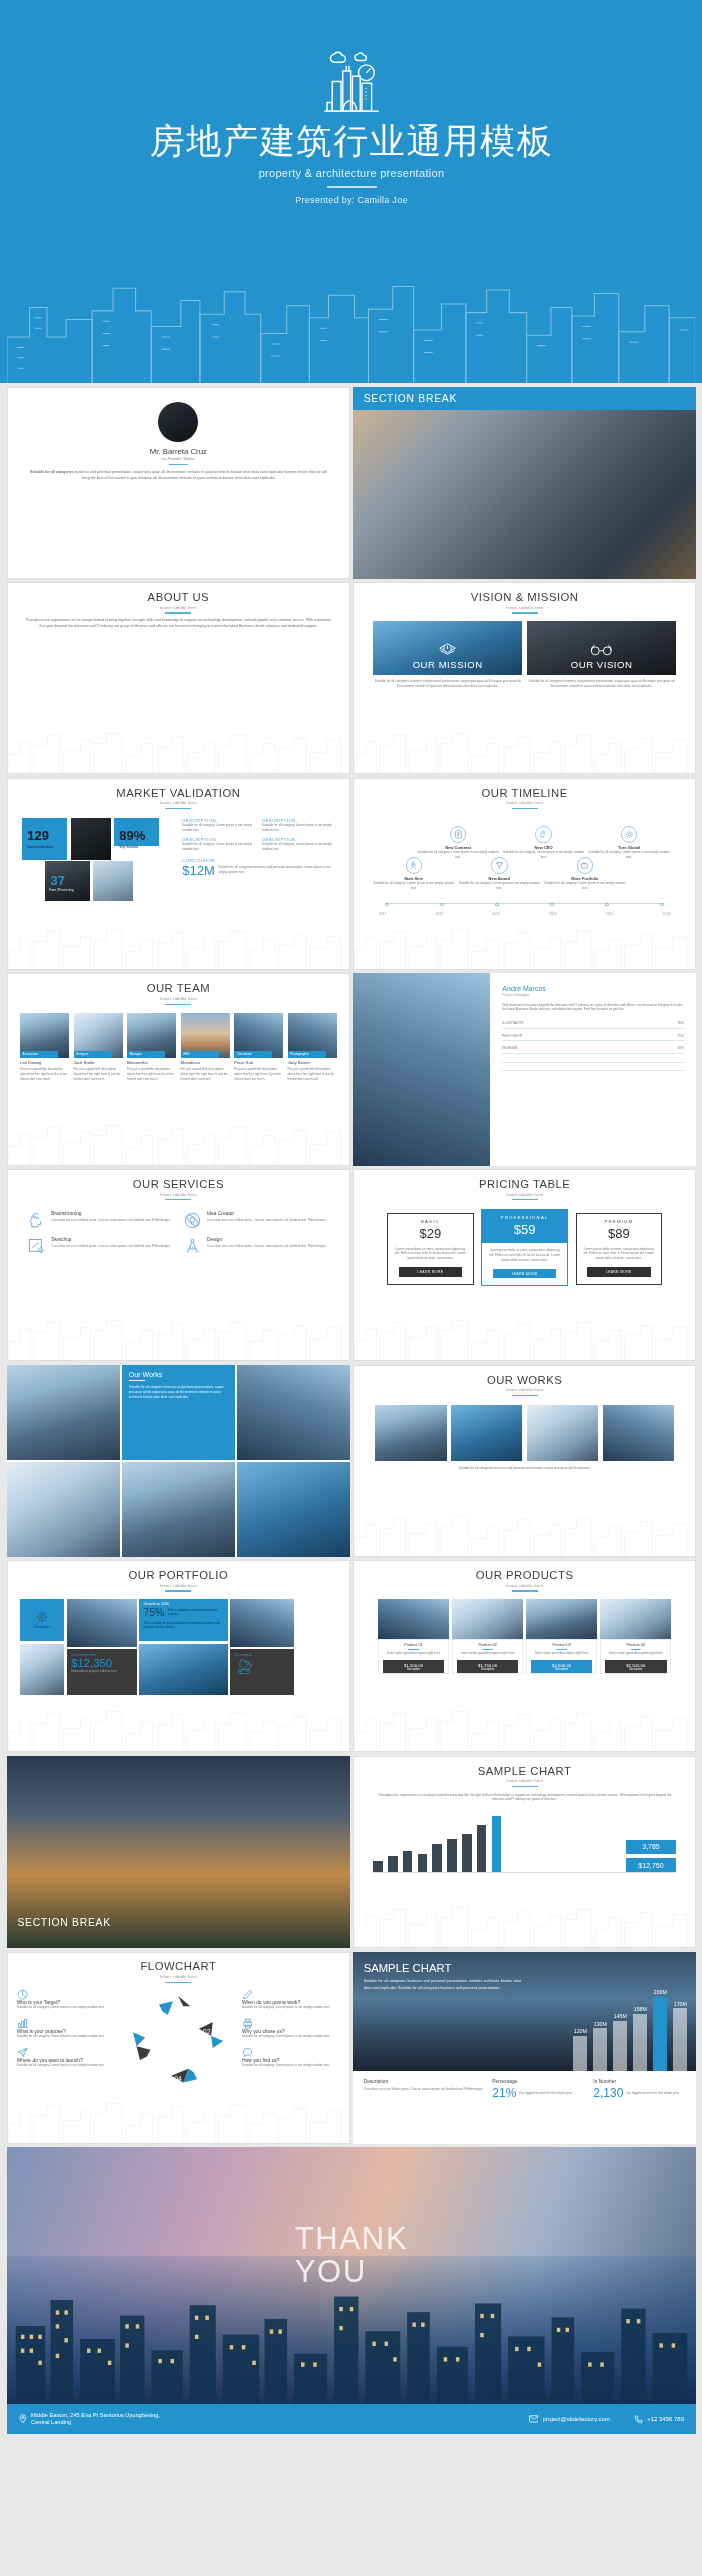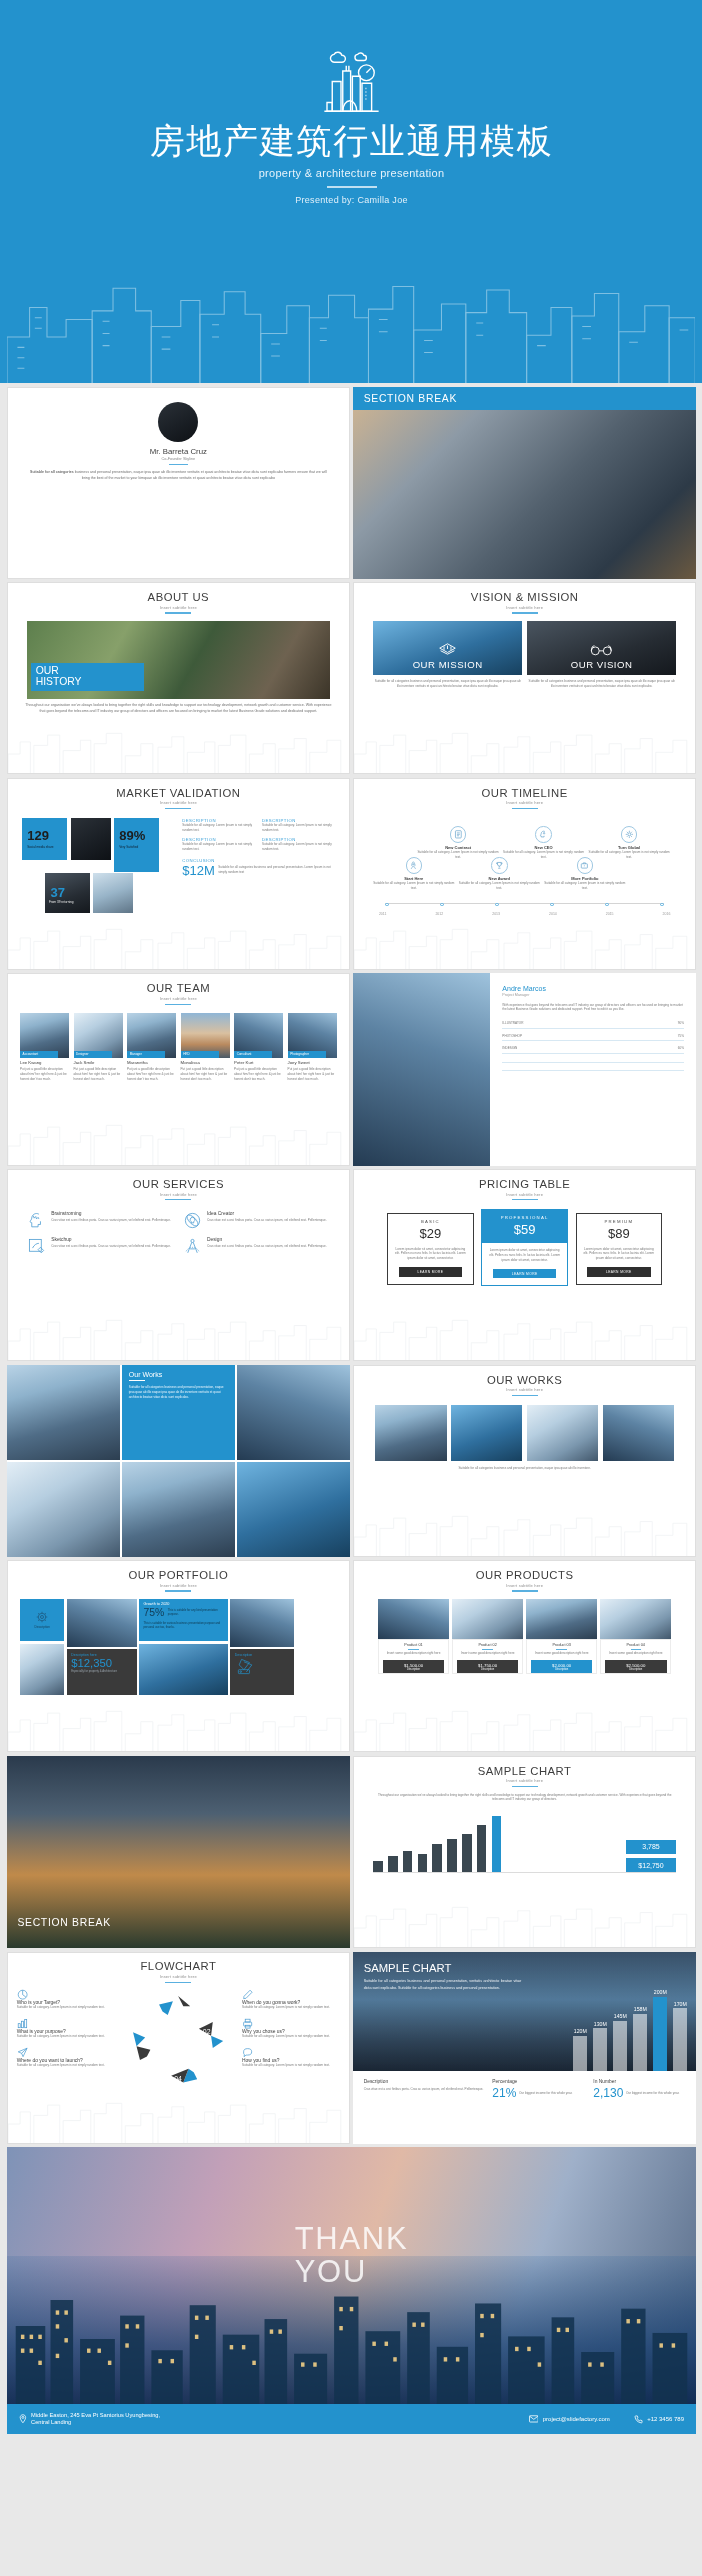--- a/index.html
+++ b/index.html
@@ -231,27 +231,20 @@
 
     <div class="slide full">
       <div class="brk-band">SECTION BREAK</div>
       <div class="ph ph-curve" style="position:absolute;left:0;right:0;top:23.5px;bottom:0;"></div>
     </div>
 
     <div class="slide">
       <div class="s-title">ABOUT US</div>
       <div class="s-sub">Insert subtitle here</div>
       <div class="s-rule"></div>
-      <div style="position:relative;margin:7px 19px 0;height:78px;">
-        <div class="ph ph-garden" style="position:absolute;inset:0;"></div>
-        <div style="position:absolute;left:3.5px;top:42px;width:113px;background:#2392cd;color:#fff;padding:3.5px 5.2px;font-size:10.4px;line-height:1.05;">
-          <div>OUR</div>
-          <div>HISTORY</div>
-        </div>
-      </div>
       <div class="tiny" style="margin:4.3px 15.7px 0;text-align:center;">Throughout our organisation we've always looked to bring together the right skills and knowledge to support our technology development, network growth and customer service. With experience that goes beyond the telecoms and IT industry our group of directors and officers are focused on bringing to market the latest Business Grade solutions and dedicated support.</div>
       <svg class="skyline-bg" viewBox="0 0 396 58" preserveAspectRatio="none">
           <g stroke="#d8dde2" fill="none" stroke-width=".8">
             <path d="M0 58V36h14V22h12v36M30 58V26h16V14h14v44M64 58V32h20V20h12v38M100 58V24h14V12h18v46M136 58V38h18V24h14v34M174 58V28h16V16h14v42M208 58V34h20V22h12v36M244 58V26h14V14h18v44M280 58V36h16V24h14v34M314 58V30h18V18h14v40M350 58V34h20V20h16v38"></path>
           </g>
         </svg>
     </div>
 
     <div class="slide">
       <div class="s-title">VISION &amp; MISSION</div>
@@ -297,21 +290,21 @@
       <div class="s-sub">Insert subtitle here</div>
       <div class="s-rule"></div>
       <div style="display:flex;margin:8.7px 14px 0;">
         <div style="flex:1.05;">
           <div style="display:flex;gap:3.5px;">
             <div style="width:45px;height:42px;background:#2392cd;position:relative;">
               <div class="mv-num" style="position:absolute;left:5.2px;top:10.4px;">129</div>
               <div class="mv-cap" style="position:absolute;left:5.2px;top:27px;">Social media share</div>
             </div>
             <div class="ph ph-man" style="width:40px;height:42px;"></div>
-            <div style="width:45px;height:54px;background:#2392cd;position:relative;">
+            <div style="width:45px;height:28px;background:#2392cd;position:relative;">
               <div class="mv-num" style="position:absolute;left:5.2px;top:10.4px;">89%</div>
               <div class="mv-cap" style="position:absolute;left:5.2px;top:27px;">Very Satisfied</div>
             </div>
           </div>
           <div style="display:flex;gap:3.5px;margin-top:1px;padding-left:22.6px;">
             <div class="ph ph-dark" style="width:45px;height:40px;position:relative;">
               <div class="mv-num" style="position:absolute;left:6px;top:12px;color:#2392cd;">37</div>
               <div class="mv-cap" style="position:absolute;left:4.3px;top:27px;color:#e8e8e8;">From 39 returning</div>
             </div>
             <div class="ph ph-woman" style="width:40px;height:40px;"></div>

